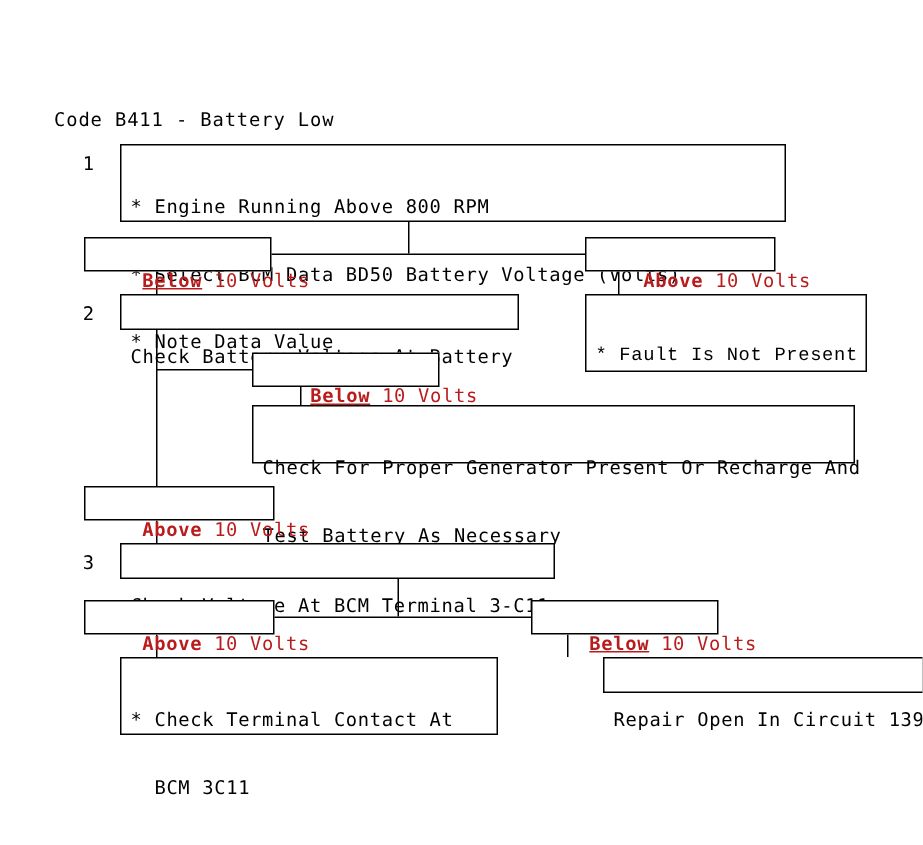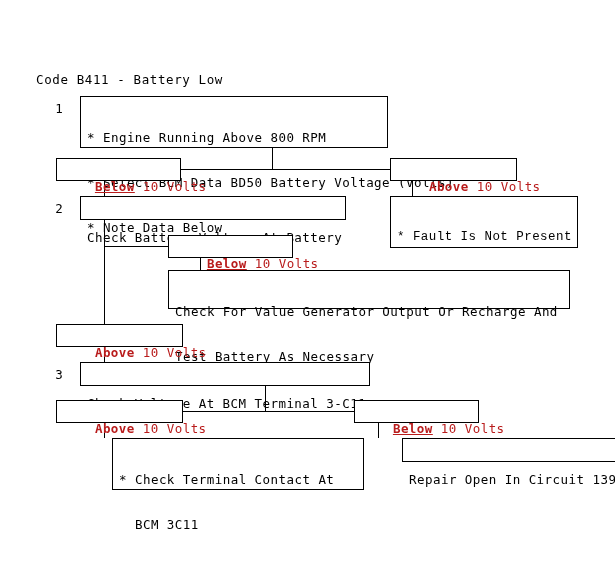--- a/index.html
+++ b/index.html
@@ -79,24 +79,24 @@
 </style>
 </head>
 <body>
 
 <div id="canvas">
 
   <div class="title" style="left:36px; top:72px;">Code B411 - Battery Low</div>
 
   <div class="step-num" style="left:48px; top:101px; width:22px;">1</div>
 
-  <div class="box" style="left:80px; top:96px; width:308px; height:52px;">
+  <div class="box" style="left:80px; top:96px; width:444px; height:52px;">
     <span class="line">* Engine Running Above 800 RPM</span>
     <span class="line">* Select BCM Data BD50 Battery Voltage (Volts)</span>
-    <span class="line">* Note Data Below</span>
+    <span class="line">* Note Data Value</span>
   </div>
 
   <div class="ln v" style="left:272px; top:148px; height:21px;"></div>
   <div class="ln h" style="left:117px; top:169px; width:280px;"></div>
 
   <div class="cond" style="left:56px; top:158px; width:125px; height:23px;">
     <span class="kw under">Below</span><span> 10 Volts</span>
   </div>
 
   <div class="cond" style="left:390px; top:158px; width:127px; height:23px;">
@@ -122,21 +122,21 @@
 
   <div class="ln h" style="left:104px; top:246px; width:65px;"></div>
 
   <div class="cond" style="left:168px; top:235px; width:125px; height:23px;">
     <span class="kw under">Below</span><span> 10 Volts</span>
   </div>
 
   <div class="ln v" style="left:200px; top:258px; height:12px;"></div>
 
   <div class="box" style="left:168px; top:270px; width:402px; height:39px;">
-    <span class="line">Check For Value Generator Output Or Recharge And</span>
+    <span class="line">Check For Proper Generator Present Or Recharge And</span>
     <span class="line">Test Battery As Necessary</span>
   </div>
 
   <div class="cond" style="left:56px; top:324px; width:127px; height:23px;">
     <span class="kw">Above</span><span> 10 Volts</span>
   </div>
 
   <div class="ln v" style="left:104px; top:347px; height:15px;"></div>
 
   <div class="step-num" style="left:48px; top:367px; width:22px;">3</div>
@@ -151,21 +151,21 @@
   <div class="cond" style="left:56px; top:400px; width:127px; height:23px;">
     <span class="kw">Above</span><span> 10 Volts</span>
   </div>
 
   <div class="cond" style="left:354px; top:400px; width:125px; height:23px;">
     <span class="kw under">Below</span><span> 10 Volts</span>
   </div>
 
   <div class="ln v" style="left:104px; top:423px; height:15px;"></div>
 
-  <div class="box" style="left:80px; top:438px; width:252px; height:52px;margin-left:32px;">
+  <div class="box" style="left:80px; top:438px; width:252px; height:52px;">
     <span class="line">* Check Terminal Contact At</span>
     <span class="line">  BCM 3C11</span>
     <span class="line">* If Good Contact, Replace BCM</span>
   </div>
 
   <div class="ln v" style="left:378px; top:423px; height:15px;"></div>
 
   <div class="box" style="left:354px; top:438px; width:214px; height:24px;margin-left:48px;">
     <span class="line">Repair Open In Circuit 139</span>
   </div>

